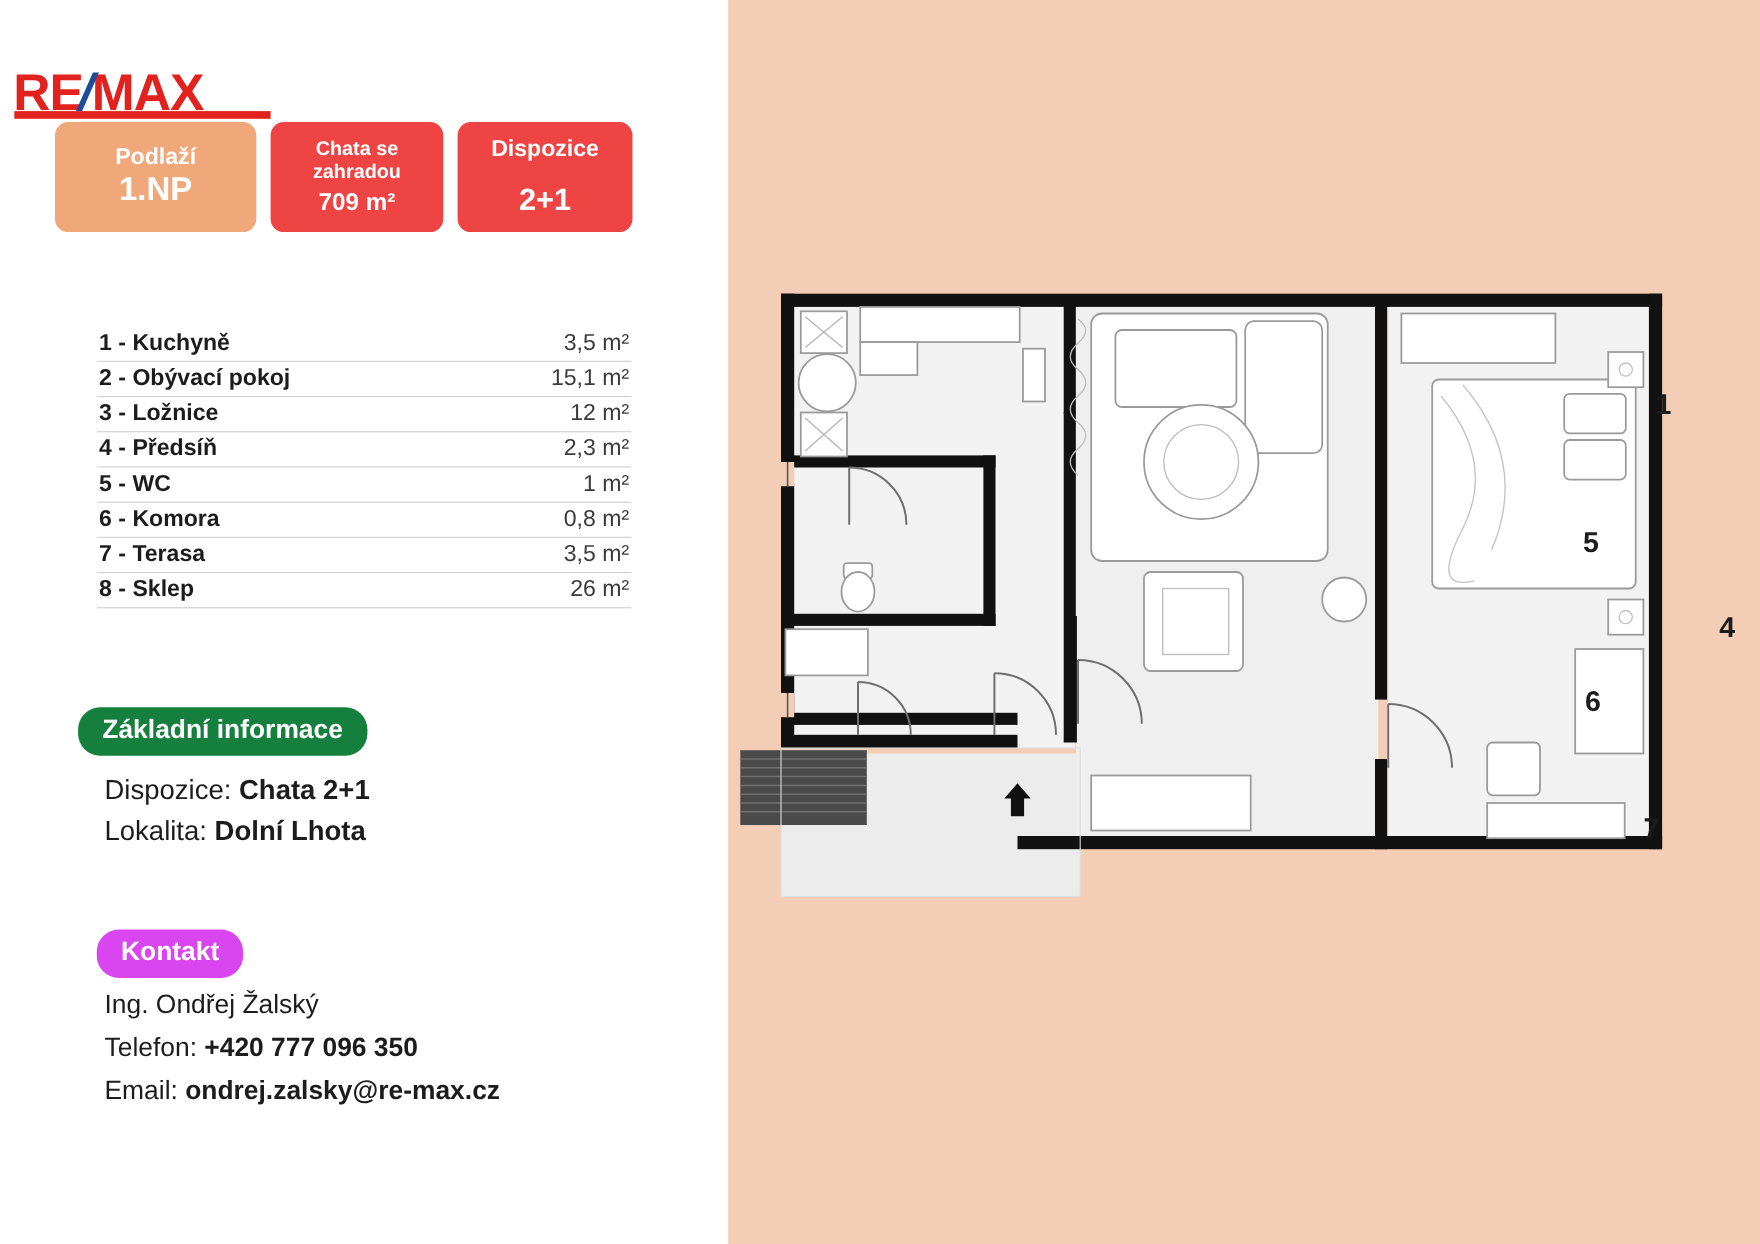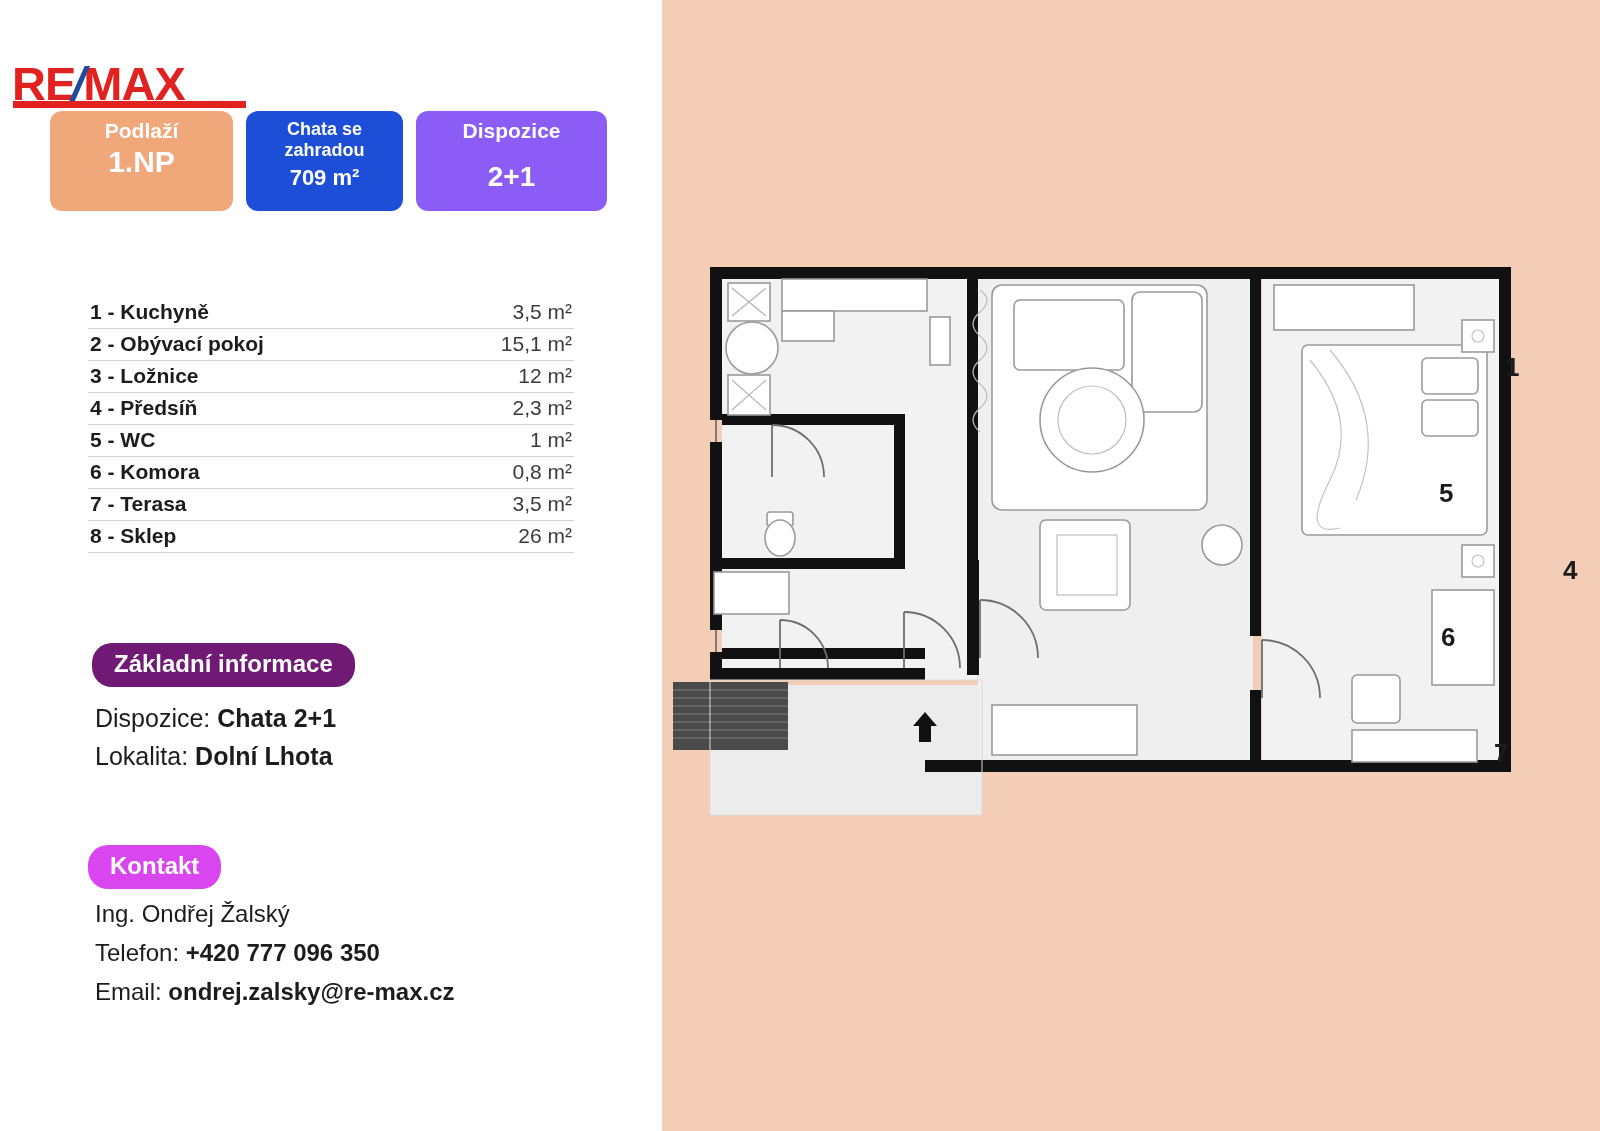--- a/index.html
+++ b/index.html
@@ -60,49 +60,50 @@
     display: flex;
     gap: 13px;
     align-items: stretch;
   }
   .pill {
     border-radius: 12px;
     color: #ffffff;
     text-align: center;
     display: flex;
     flex-direction: column;
+    justify-content: center;
     align-items: center;
     padding: 8px 10px;
     box-sizing: border-box;
   }
   .pill .label {
     font-size: 21px;
     font-weight: bold;
     line-height: 1.18;
   }
   .pill .value {
     font-size: 30px;
     font-weight: bold;
     line-height: 1.2;
   }
   .pill.p1 {
     background: #f0a87b;
     width: 183px;
     height: 100px;
   }
   .pill.p2 {
-    background: #1d4ed8;
+    background: #ef4444;
     width: 157px;
     height: 100px;
   }
   .pill.p2 .label { font-size: 18px; }
   .pill.p2 .value { font-size: 22px; margin-top: 4px; }
   .pill.p3 {
-    background: #8b5cf6;
-    width: 191px;
+    background: #ef4444;
+    width: 159px;
     height: 100px;
   }
   .pill.p3 .label { font-size: 21px; }
   .pill.p3 .value { font-size: 28px; margin-top: 16px; }
 
   
   .roomlist {
     position: absolute;
     left: 88px;
     top: 297px;
@@ -130,23 +131,23 @@
   .section-chip {
     position: absolute;
     color: #ffffff;
     font-size: 24px;
     font-weight: bold;
     border-radius: 20px;
     padding: 7px 22px 9px 22px;
     box-sizing: border-box;
   }
   .chip-info {
-    left: 92px;
+    left: 71px;
     top: 643px;
-    background: #701a75;
+    background: #15803d;
   }
   .chip-kontakt {
     left: 88px;
     top: 845px;
     background: #d946ef;
   }
   .info-lines {
     position: absolute;
     left: 95px;
     top: 700px;

